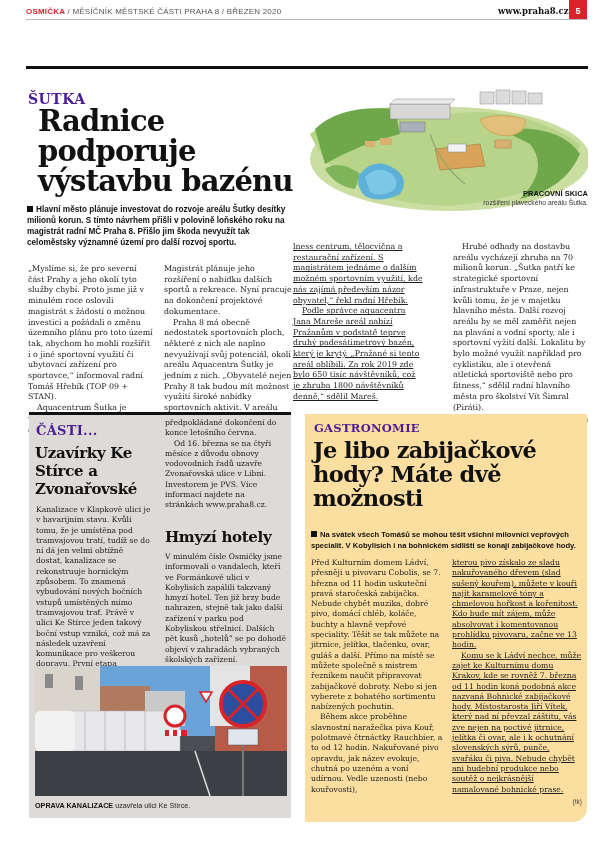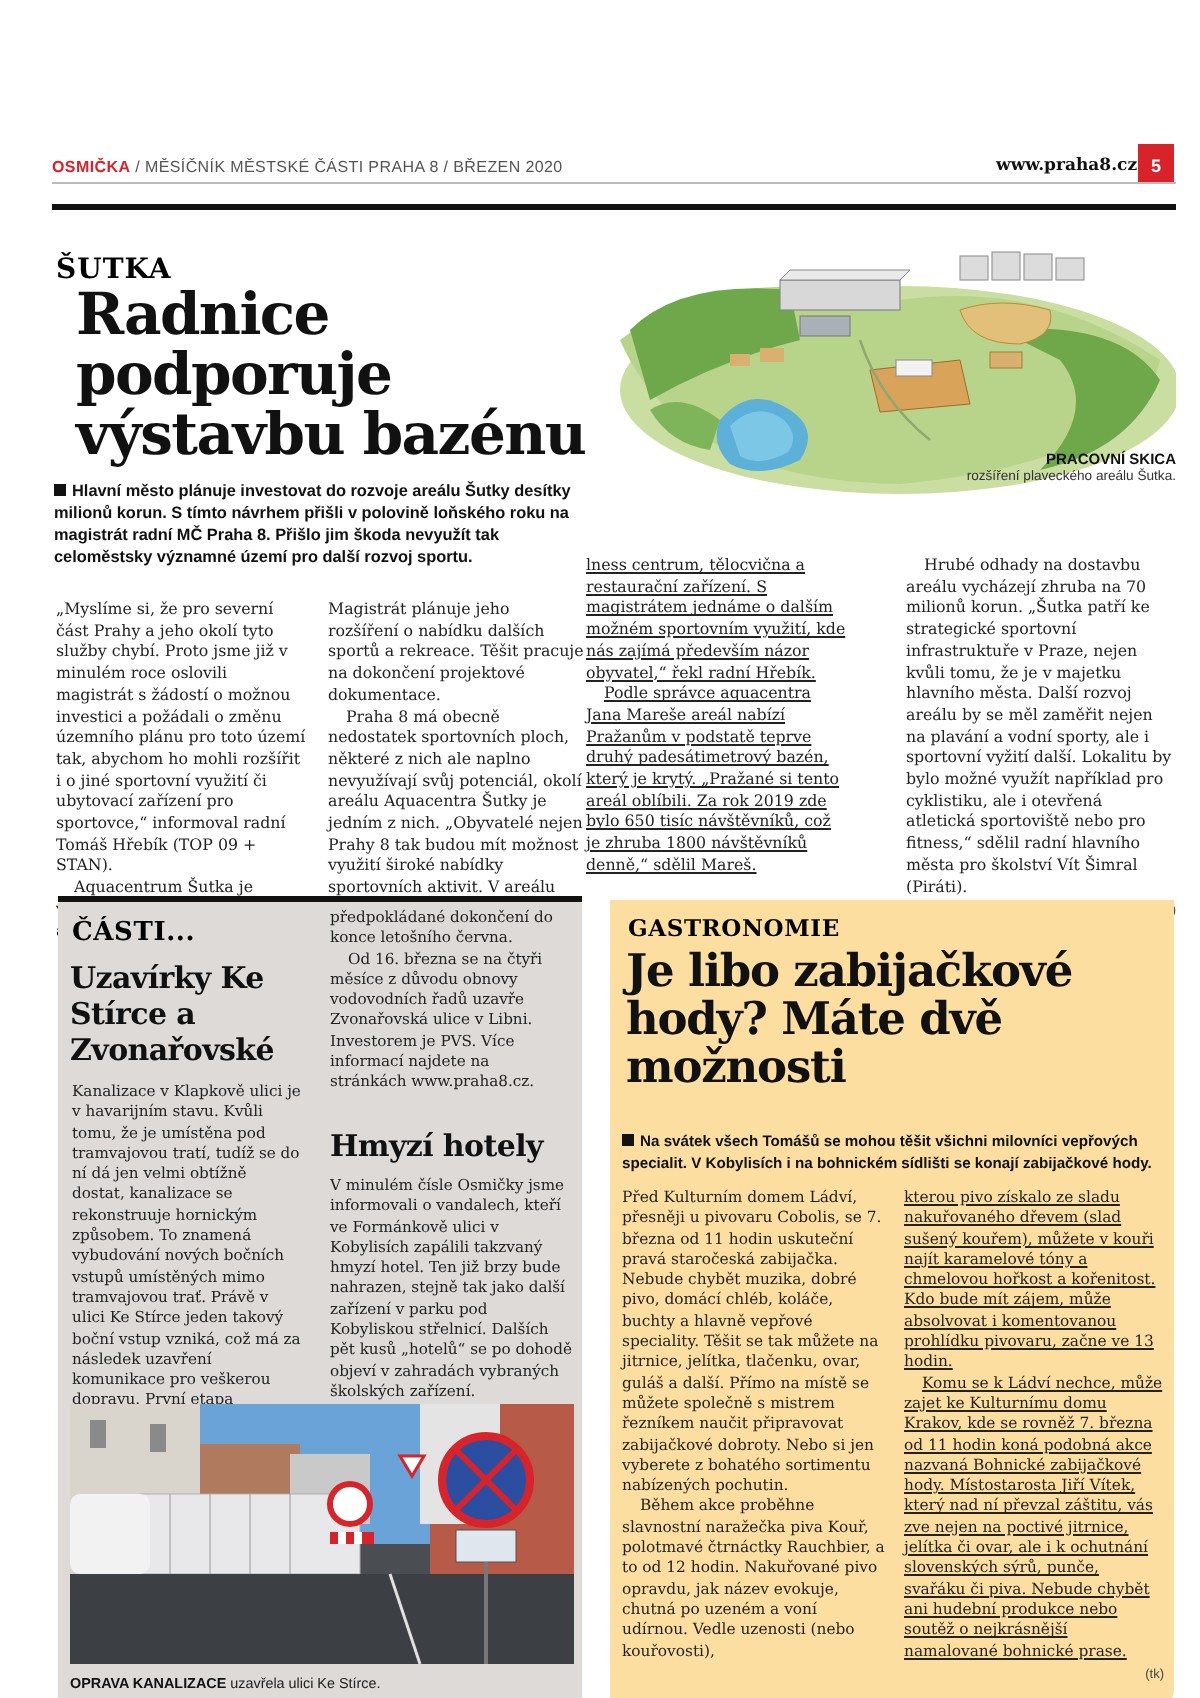--- a/index.html
+++ b/index.html
@@ -1,34 +1,34 @@
 <!DOCTYPE html>
 <html><head>
 <meta charset="utf-8">
 <style>
   html, body { margin: 0; padding: 0; }
   body {
     width: 600px; height: 849px; overflow: hidden; position: relative;
     background: #ffffff; color: #1a1a1a;
     font-family: "DejaVu Serif", serif;
   }
-  .abs { position: absolute; margin-top: 36px; }
+  .abs { position: absolute; }
 
   
   .header { left: 0; top: 0; width: 600px; height: 24px; }
   .hdr-left { left: 26px; top: 7px; font-size: 8px; font-family: "Liberation Sans", sans-serif; color: #555; letter-spacing: 0.2px; white-space: nowrap; }
   .hdr-brand { color: #d8232a; font-weight: bold; }
   .hdr-url { left: 498px; top: 6px; font-size: 8.5px; font-weight: bold; font-family: "DejaVu Serif", serif; color: #111; }
   .hdr-page { left: 569px; top: 0; width: 18px; height: 19px; background: #d8232a; color: #fff; font-size: 9px; font-weight: bold; font-family: "Liberation Sans", sans-serif; text-align: center; line-height: 22px; }
   .hdr-rule { left: 26px; top: 19px; width: 562px; height: 1px; background: #bbb; }
 
   .top-rule { left: 26px; top: 66px; width: 562px; height: 3px; background: #111; }
 
   
-  .kicker { color: #000000; font-weight: bold; font-family: "DejaVu Serif", serif; }
+  .kicker { color: #4c1d95; font-weight: bold; font-family: "DejaVu Serif", serif; }
   .sutka-kicker { left: 28px; top: 91px; font-size: 14px; letter-spacing: 0.5px; }
   .headline { font-family: "DejaVu Serif", serif; font-weight: bold; color: #111; letter-spacing: -0.8px; }
   .main-headline { left: 38px; top: 106px; width: 275px; font-size: 29px; line-height: 30px; }
   .lead { font-family: Liberation Sans, sans-serif; font-weight: bold; font-size: 8.2px; line-height: 11px; color: #111; }
   .main-lead { left: 27px; top: 204px; width: 272px; }
   .sq { display: inline-block; width: 6px; height: 6px; background: #111; margin-right: 3px; vertical-align: 0px; }
 
   .body-col { font-family: "DejaVu Serif", serif; font-size: 7.9px; line-height: 10.7px; color: #222; }
   .body-col p { margin: 0; text-indent: 9px; }
   .body-col p.first { text-indent: 0; }
@@ -79,21 +79,21 @@
 
 <div class="abs kicker sutka-kicker">ŠUTKA</div>
 <div class="abs headline main-headline">Radnice podporuje výstavbu bazénu</div>
 <div class="abs lead main-lead"><span class="sq"></span><span>Hlavní město plánuje investovat do rozvoje areálu Šutky desítky milionů korun. S tímto návrhem přišli v polovině loňského roku na magistrát radní MČ Praha 8. Přišlo jim škoda nevyužít tak celoměstsky významné území pro další rozvoj sportu.</span></div>
 
 <div class="abs body-col col1">
   <p class="first">„Myslíme si, že pro severní část Prahy a jeho okolí tyto služby chybí. Proto jsme již v minulém roce oslovili magistrát s žádostí o možnou investici a požádali o změnu územního plánu pro toto území tak, abychom ho mohli rozšířit i o jiné sportovní využití či ubytovací zařízení pro sportovce,“ informoval radní Tomáš Hřebík (TOP 09 + STAN).</p>
   <p>Aquacentrum Šutka je vyhledávaným plaveckým areálem.</p>
 </div>
 <div class="abs body-col col2">
-  <p class="first">Magistrát plánuje jeho rozšíření o nabídku dalších sportů a rekreace. Těšit pracuje na dokončení projektové dokumentace.</p>
+  <p class="first">Magistrát plánuje jeho rozšíření o nabídku dalších sportů a rekreace. Nyní pracuje na dokončení projektové dokumentace.</p>
   <p>Praha 8 má obecně nedostatek sportovních ploch, některé z nich ale naplno nevyužívají svůj potenciál, okolí areálu Aquacentra Šutky je jedním z nich. „Obyvatelé nejen Prahy 8 tak budou mít možnost využití široké nabídky sportovních aktivit. V areálu vznikne wel-</p>
 </div>
 <div class="abs body-col col3">
   <p class="first">lness centrum, tělocvična a restaurační zařízení. S magistrátem jednáme o dalším možném sportovním využití, kde nás zajímá především názor obyvatel,“ řekl radní Hřebík.</p>
   <p>Podle správce aquacentra Jana Mareše areál nabízí Pražanům v podstatě teprve druhý padesátimetrový bazén, který je krytý. „Pražané si tento areál oblíbili. Za rok 2019 zde bylo 650 tisíc návštěvníků, což je zhruba 1800 návštěvníků denně,“ sdělil Mareš.</p>
 </div>
 <div class="abs body-col col4">
   <p>Hrubé odhady na dostavbu areálu vycházejí zhruba na 70 milionů korun. „Šutka patří ke strategické sportovní infrastruktuře v Praze, nejen kvůli tomu, že je v majetku hlavního města. Další rozvoj areálu by se měl zaměřit nejen na plavání a vodní sporty, ale i sportovní vyžití další. Lokalitu by bylo možné využít například pro cyklistiku, ale i otevřená atletická sportoviště nebo pro fitness,“ sdělil radní hlavního města pro školství Vít Šimral (Piráti).</p>
   <span class="sig">(tk)</span>
 </div>

